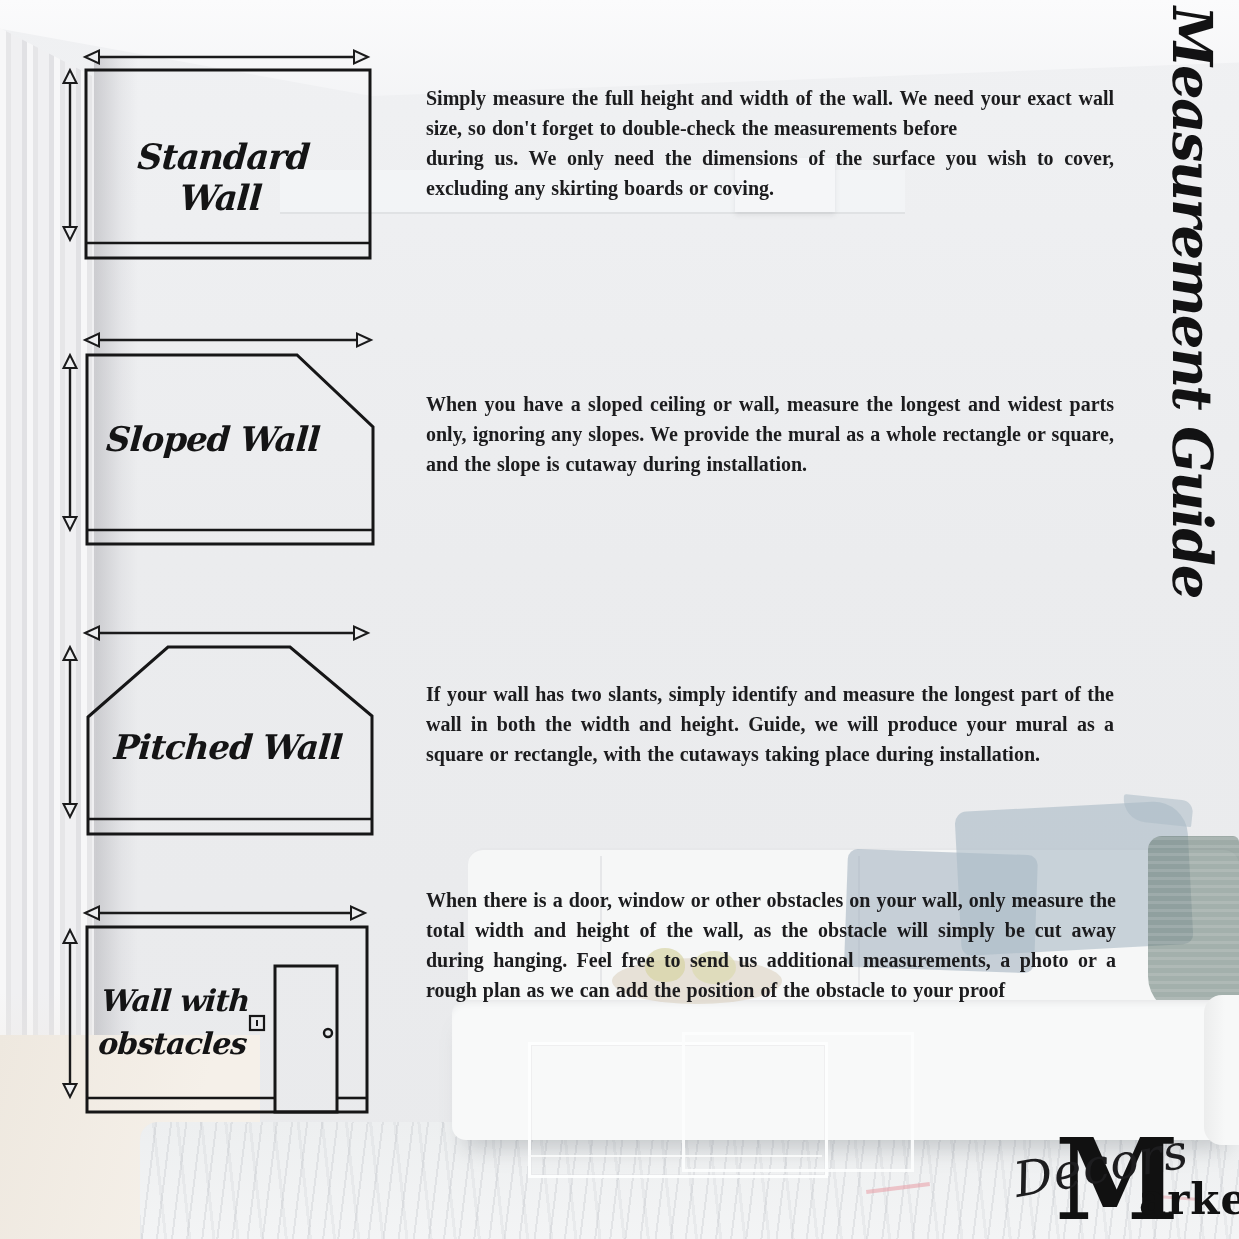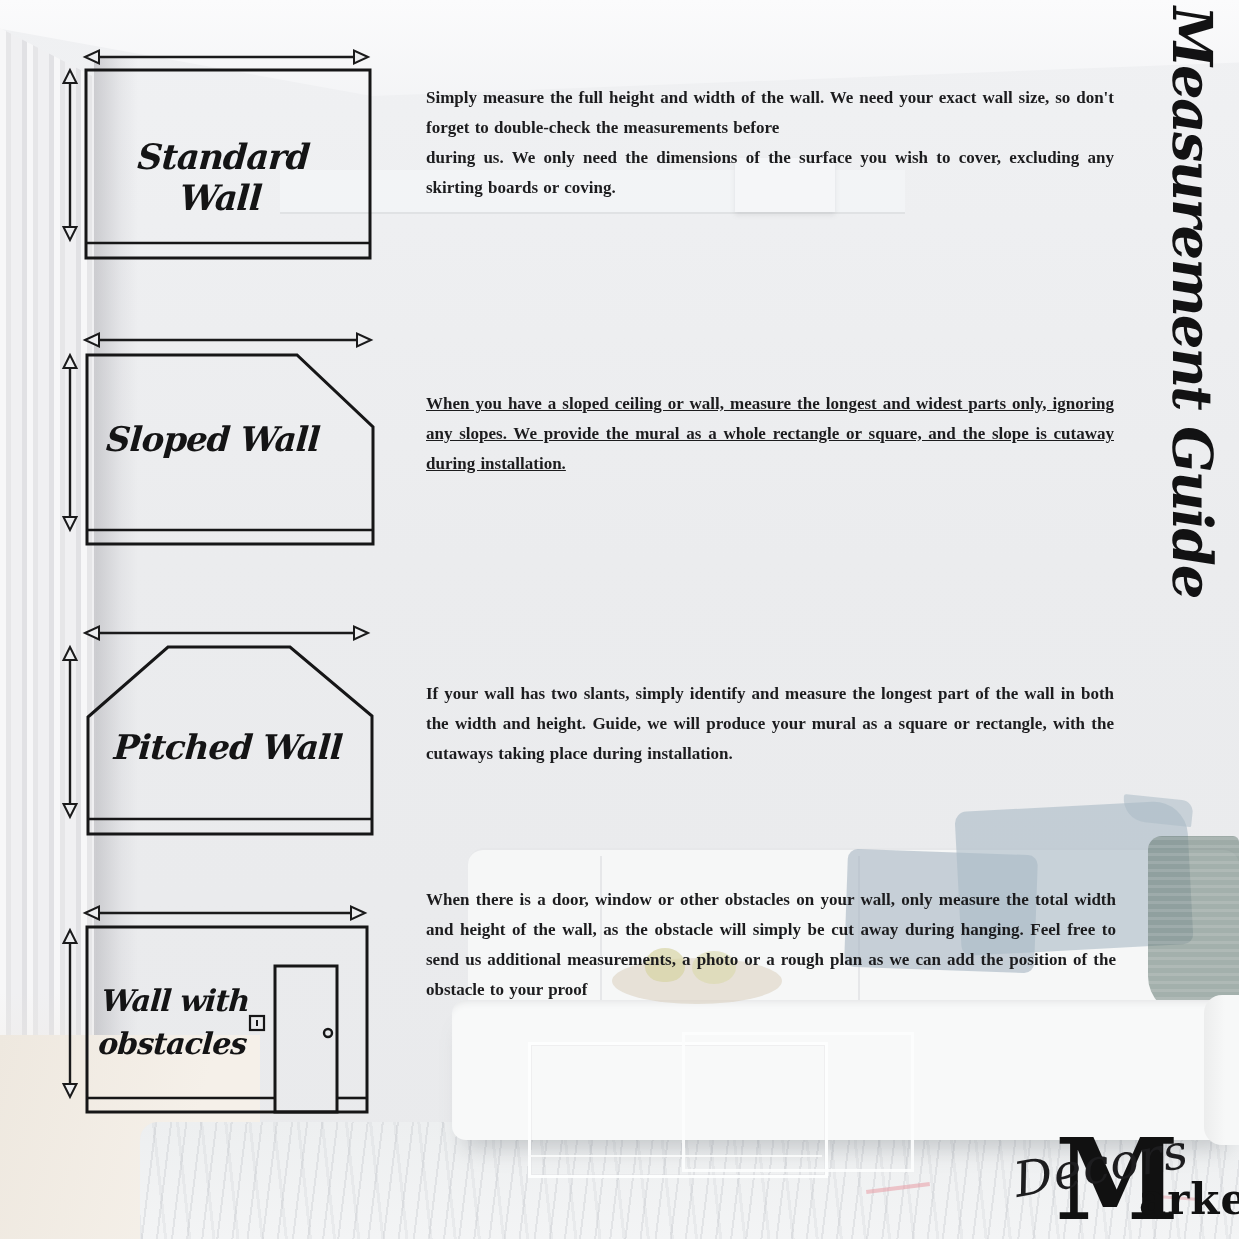--- a/index.html
+++ b/index.html
@@ -73,25 +73,25 @@
     font-family:"DejaVu Serif",serif;font-style:italic;font-weight:bold;
     color:#141415;letter-spacing:-1px;transform:skewX(-4deg);
   }
   .label-1{left:35px;top:96px;width:264px;font-size:35px;}
   .label-2{left:28px;top:94px;width:260px;font-size:34px;}
   .label-3{left:43px;top:112px;width:260px;font-size:34px;}
   .label-4{left:30px;top:84px;width:178px;font-size:30px;line-height:43px;}
 
   
   .copy{
-    position:absolute;width:688px;font-size:17px;line-height:30px;font-weight:bold;
+    position:absolute;width:688px;font-size:20px;line-height:30px;font-weight:bold;
     text-align:justify;text-align-last:left;color:#1c1c1e;word-spacing:1px;
   }
   .t1{left:426px;top:83px;}
-  .t2{left:426px;top:389px;text-decoration:underline;}
+  .t2{left:426px;top:389px;}
   .t3{left:426px;top:679px;}
   .t4{left:426px;top:885px;width:690px;}
 
   
   .v-title{
     position:absolute;right:14px;top:6px;height:545px;
     writing-mode:vertical-rl;text-orientation:mixed;
     font-family:"DejaVu Serif",serif;font-style:italic;font-weight:bold;
     font-size:55px;color:#121213;letter-spacing:-2px;white-space:nowrap;
     transform:skewY(-2deg);

